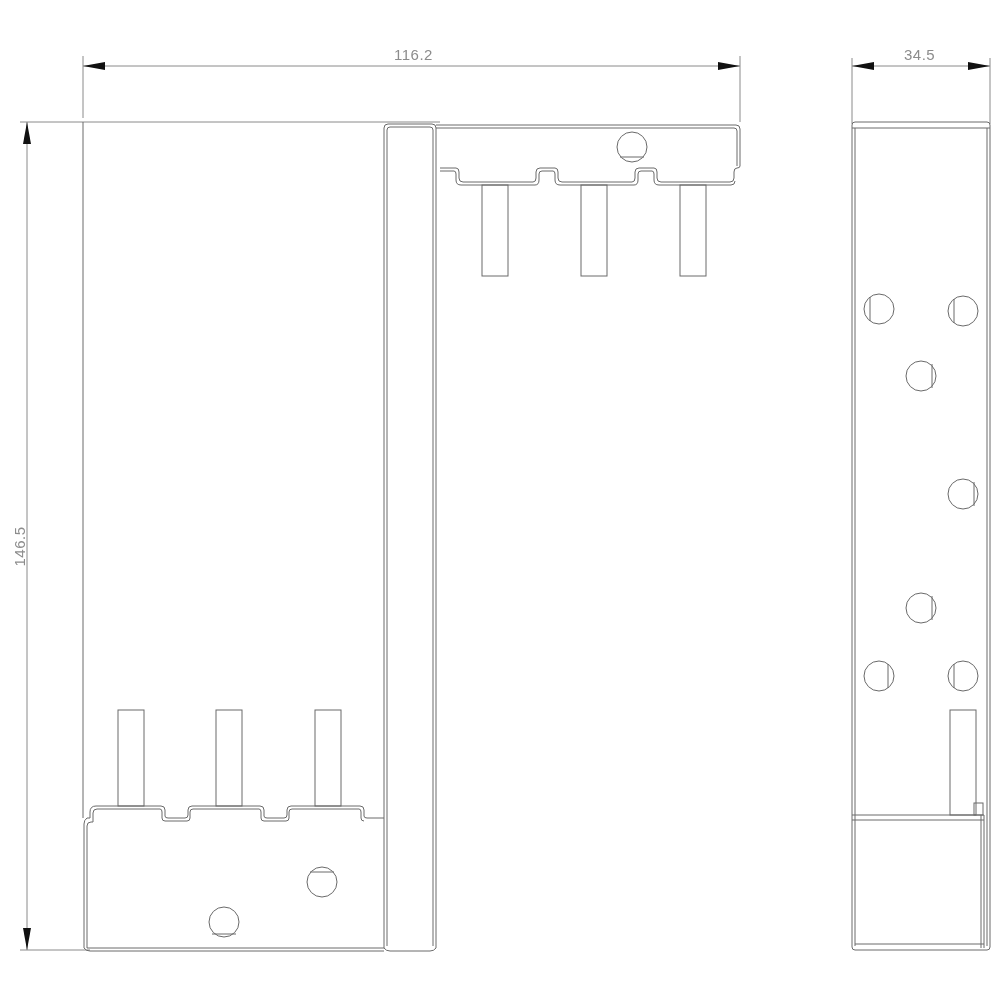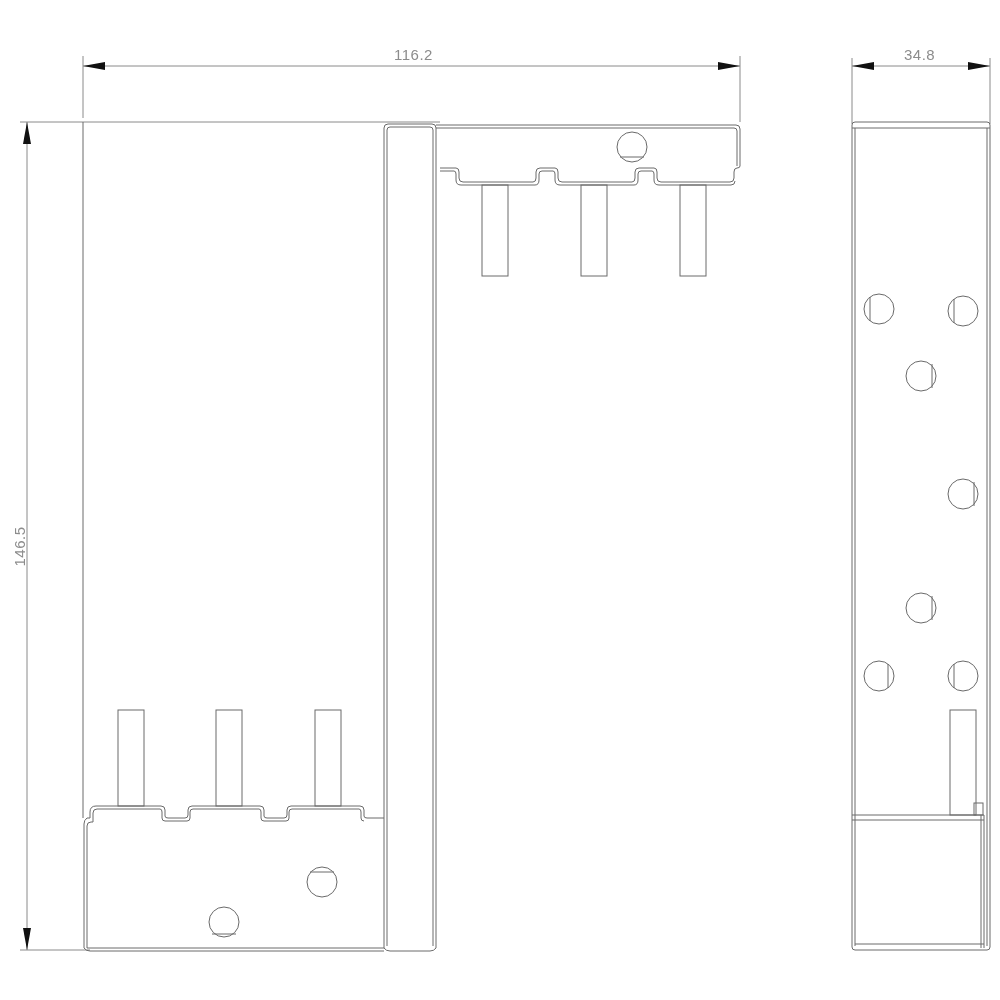--- a/index.html
+++ b/index.html
@@ -106,15 +106,15 @@
 
       <line class="ln" x1="852" y1="815" x2="984" y2="815"></line>
       <line class="ln" x1="852" y1="820" x2="984" y2="820"></line>
       <line class="ln" x1="981" y1="815" x2="981" y2="948"></line>
       <line class="ln" x1="984" y1="815" x2="984" y2="948"></line>
       <line class="ln" x1="855" y1="944" x2="984" y2="944"></line>
     </g>
   </svg>
 
   <div class="dimtext" id="dim-width-label">116.2</div>
-  <div class="dimtext" id="dim-depth-label">34.8</div>
+  <div class="dimtext" id="dim-depth-label">34.5</div>
   <div class="dimtext" id="dim-height-label">146.5</div>
 </div>
 
 </body></html>

